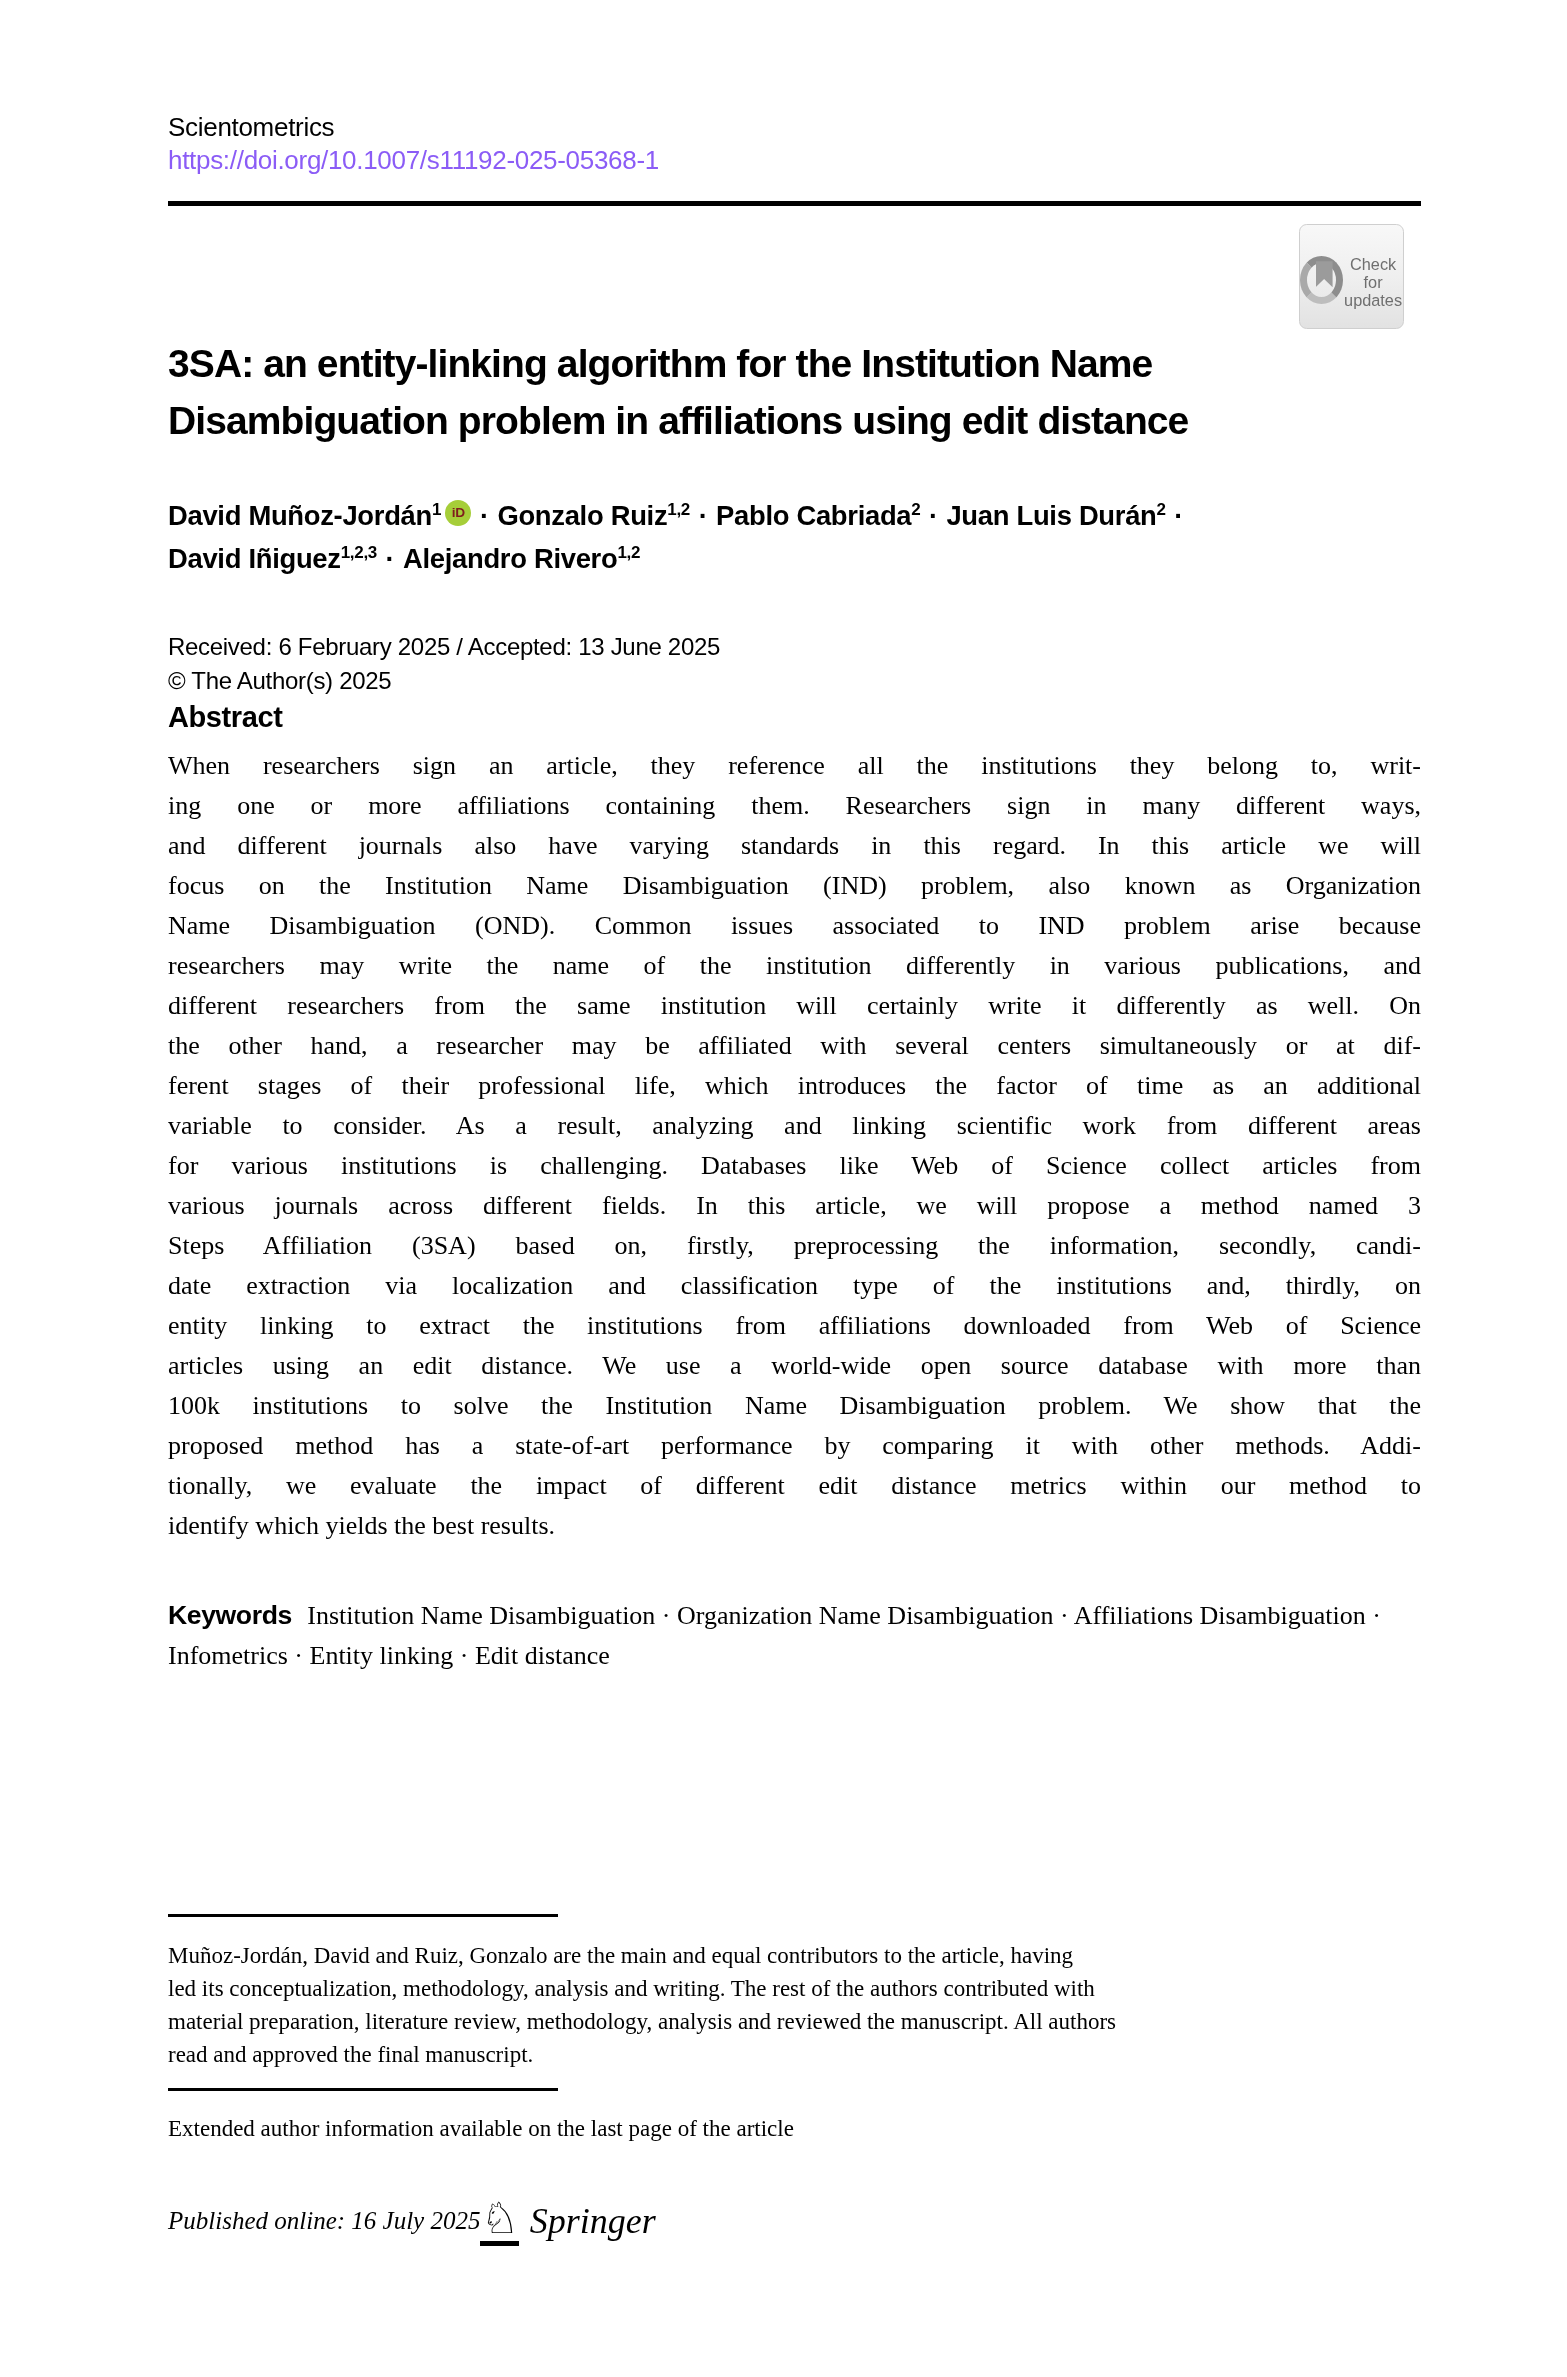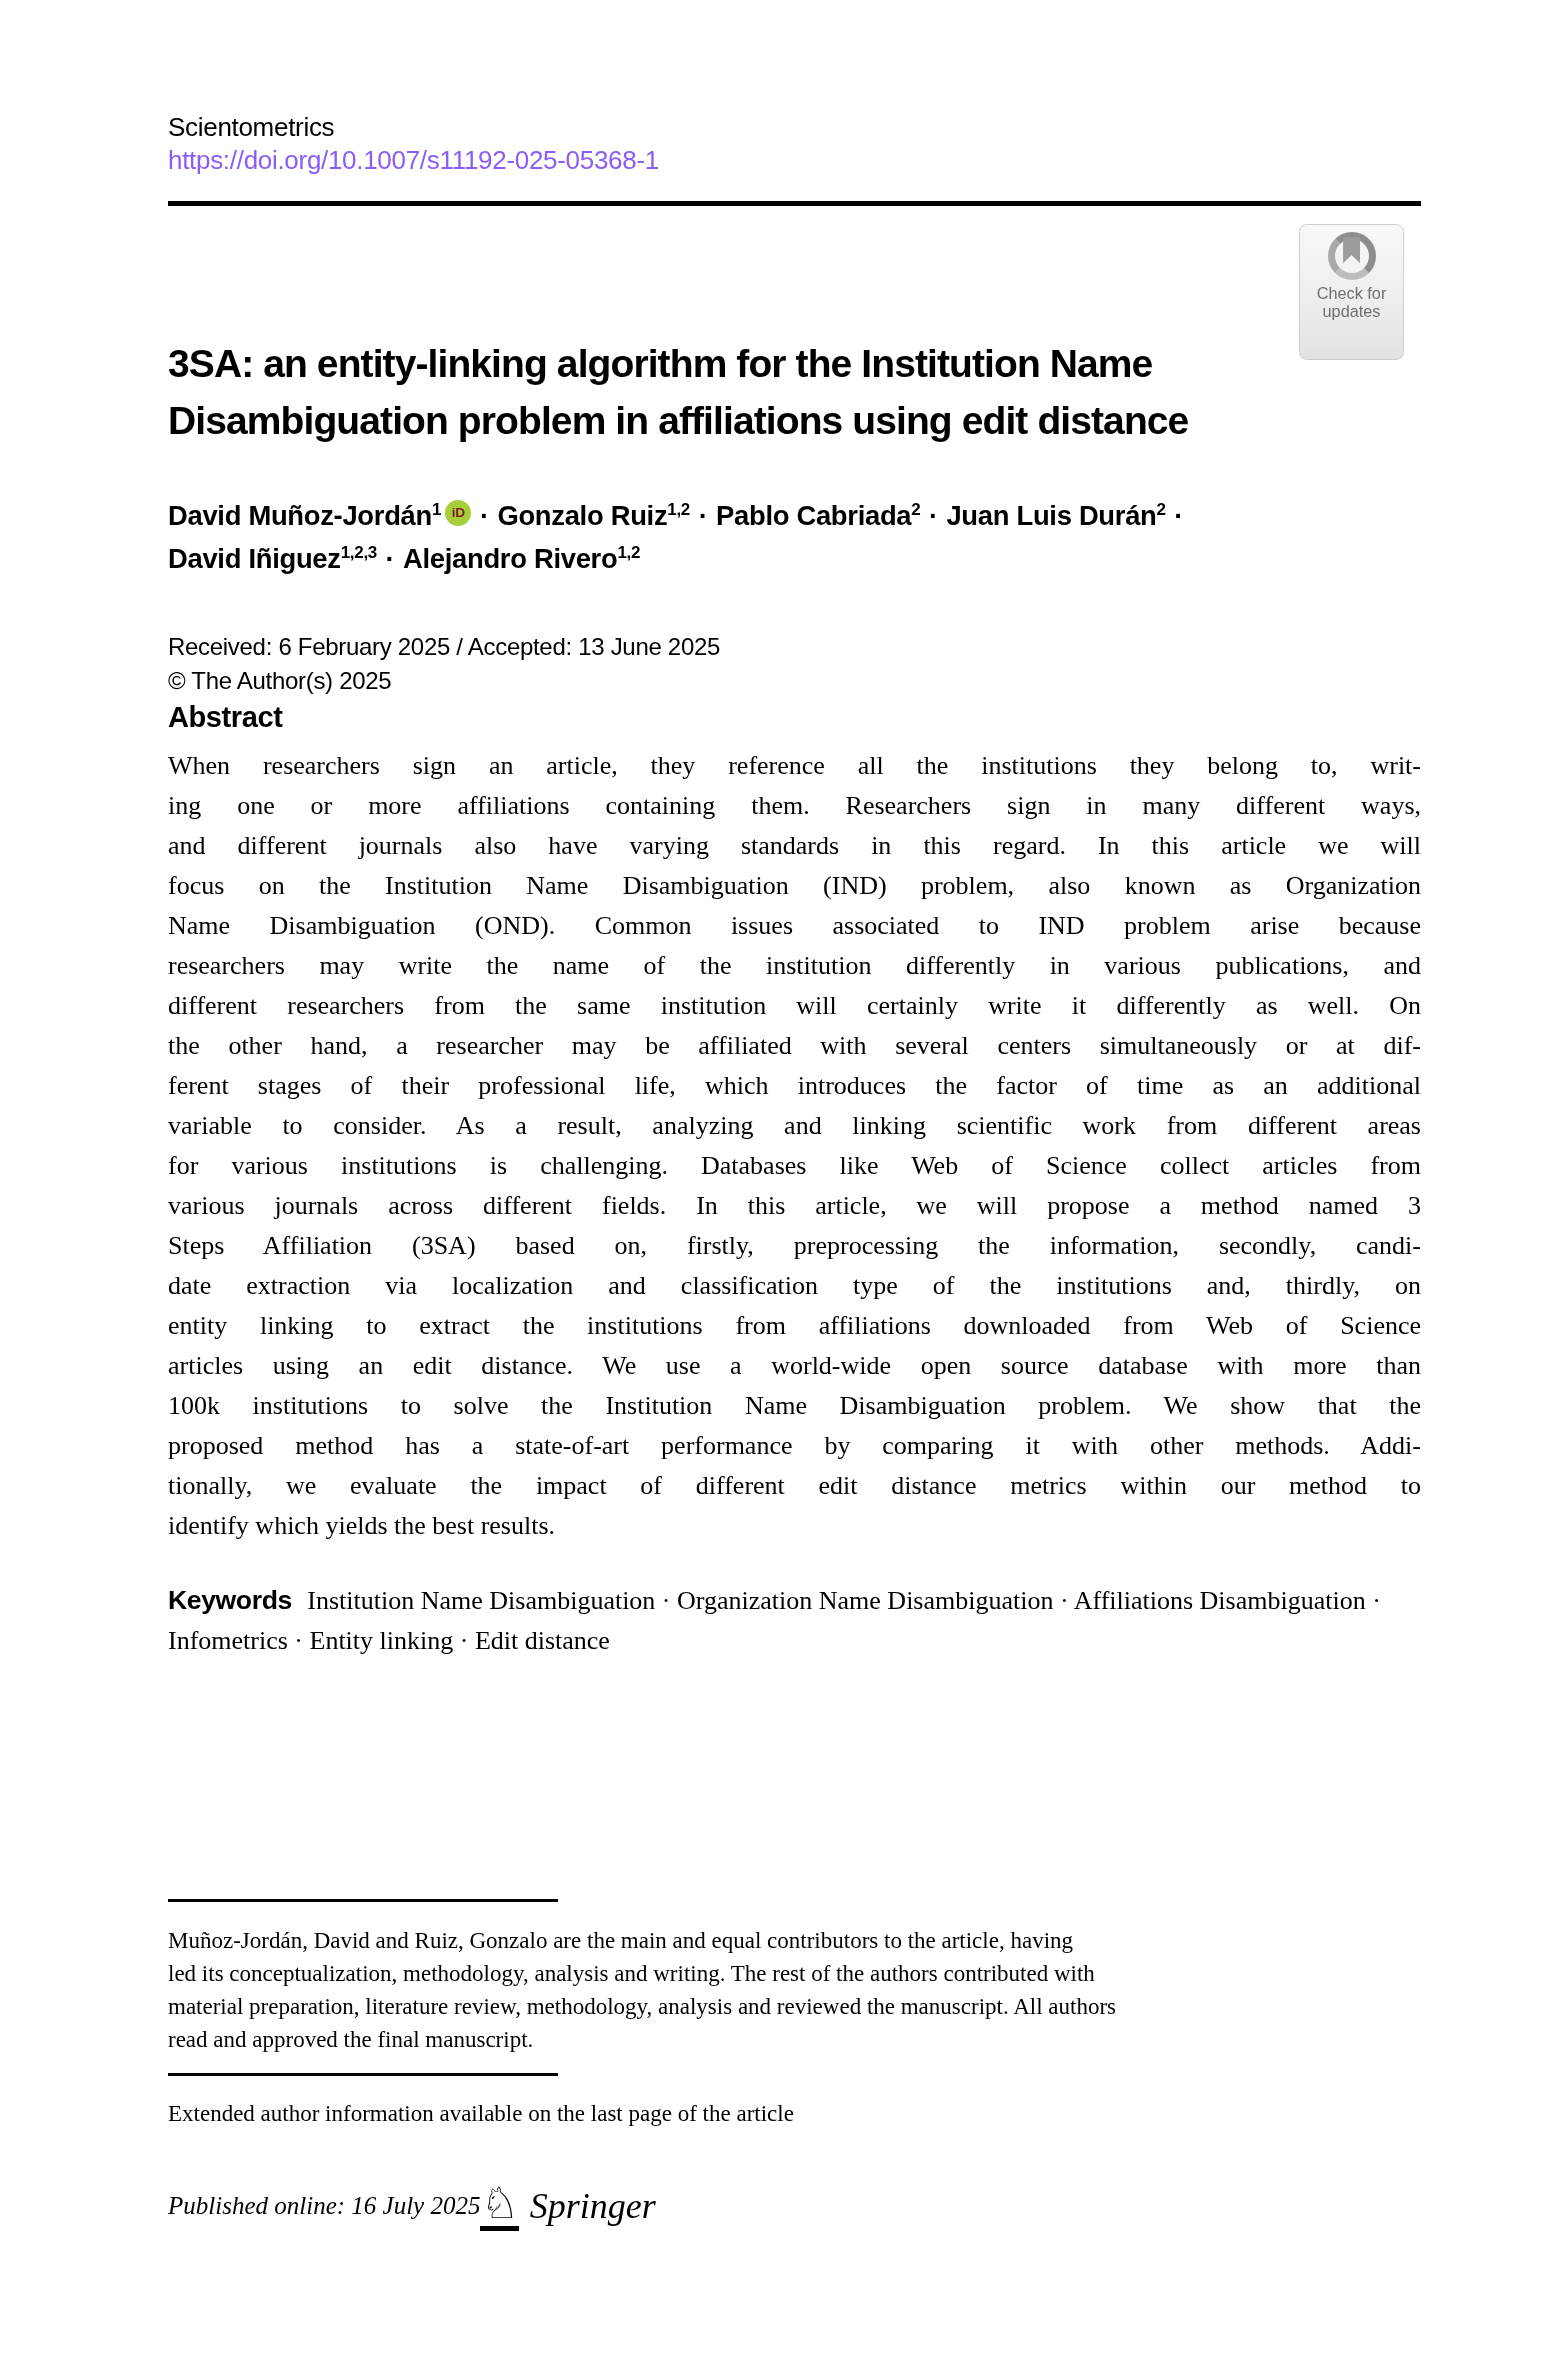--- a/index.html
+++ b/index.html
@@ -7,23 +7,23 @@
         font-family:"Liberation Sans",sans-serif;color:#000;}
   .content{position:absolute;left:168px;top:0;width:1253px;}
 
   
   .journal-block{margin-top:111px;}
   .journal-line{font-size:26px;line-height:33px;letter-spacing:-0.3px;}
   .doi-line{font-size:26px;line-height:33px;letter-spacing:-0.3px;color:#8b5cf6;text-decoration:none;display:block;}
   .header-rule{margin-top:24px;height:5.1px;background:#000;}
 
   
-  .update-badge{position:absolute;left:1299px;top:224px;width:105px;height:136px;box-sizing:border-box;
+  .update-badge{position:absolute;left:1299px;top:224px;width:105px;height:105px;box-sizing:border-box;
     background:linear-gradient(180deg,#f8f8f8 0%,#eeeeee 55%,#e2e2e2 100%);
-    border:0.9px solid #cfcfcf;border-radius:7.7px;display:flex;flex-direction:column;align-items:center;
+    border:0.9px solid #cfcfcf;border-radius:7.7px;display:flex;align-items:center;
     padding-top:6.9px;cursor:pointer;}
   .ub-ring{width:34px;height:34px;border-radius:50%;border:7.7px solid #8d8d8d;
     border-bottom-color:#bdbdbd;border-left-color:#a9a9a9;position:relative;}
   .ub-bookmark{position:absolute;left:8.6px;top:-1.7px;width:17px;height:26px;background:#9b9b9b;
     clip-path:polygon(0 0,100% 0,100% 100%,50% 68%,0 100%);}
   .ub-text{margin-top:4.3px;font-size:16.3px;line-height:18px;color:#6f6f6f;text-align:center;}
 
   
   .article-title{margin-top:129px;font-weight:bold;font-size:39px;line-height:57px;letter-spacing:-0.9px;}
   .authors{margin-top:45px;font-weight:bold;font-size:27.4px;line-height:43px;letter-spacing:-0.3px;}
@@ -34,21 +34,21 @@
     margin-left:4.3px;cursor:pointer;}
   .dates{margin-top:50px;font-size:24px;line-height:34px;letter-spacing:-0.3px;}
 
   
   .abstract-heading{font-weight:bold;font-size:29px;line-height:38px;letter-spacing:-0.4px;}
   .abstract-text{margin-top:10.3px;font-family:"Liberation Serif",serif;font-size:26px;}
   .abs-line{line-height:40px;text-align:justify;text-align-last:justify;white-space:normal;}
   .abs-line.last{text-align-last:left;}
 
   
-  .keywords{margin-top:34px;font-family:"Liberation Serif",serif;font-size:26px;line-height:40px;}
+  .keywords{margin-top:49px;font-family:"Liberation Serif",serif;font-size:26px;line-height:40px;}
   .kw-label{font-family:"Liberation Sans",sans-serif;font-weight:bold;font-size:26.6px;
     letter-spacing:-0.4px;margin-right:15.4px;}
 
   
   .fn-rule{margin-top:238px;width:390px;height:2.6px;background:#000;}
   .fn-rule.second{margin-top:17px;}
   .footnote-text{margin-top:22px;font-family:"Liberation Serif",serif;font-size:23px;}
   .footnote-text div{line-height:33px;}
   .extended-note{margin-top:21px;font-family:"Liberation Serif",serif;font-size:23px;line-height:33px;}
 

